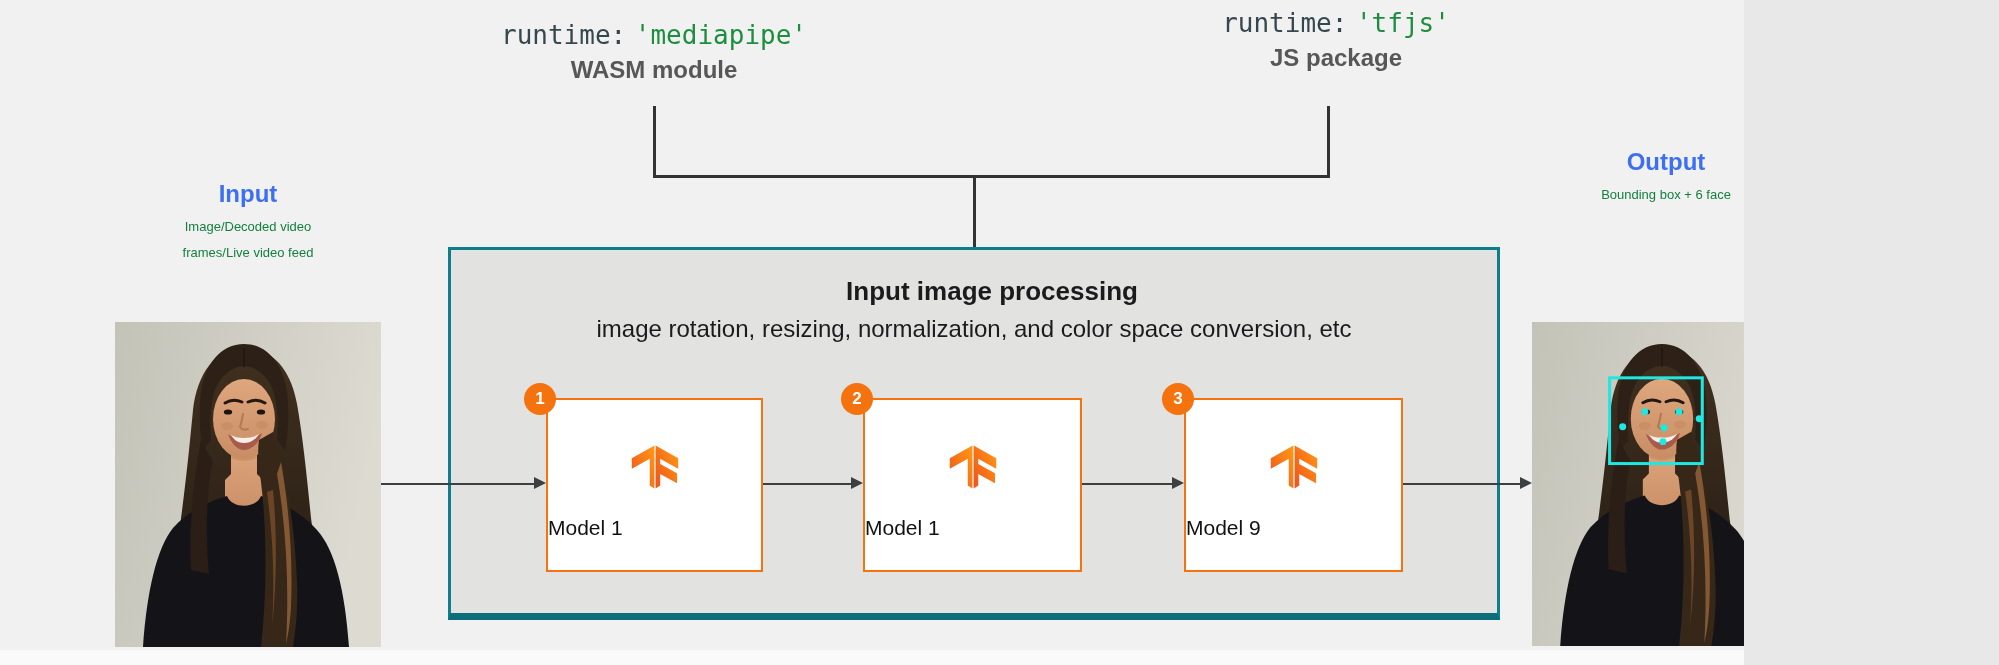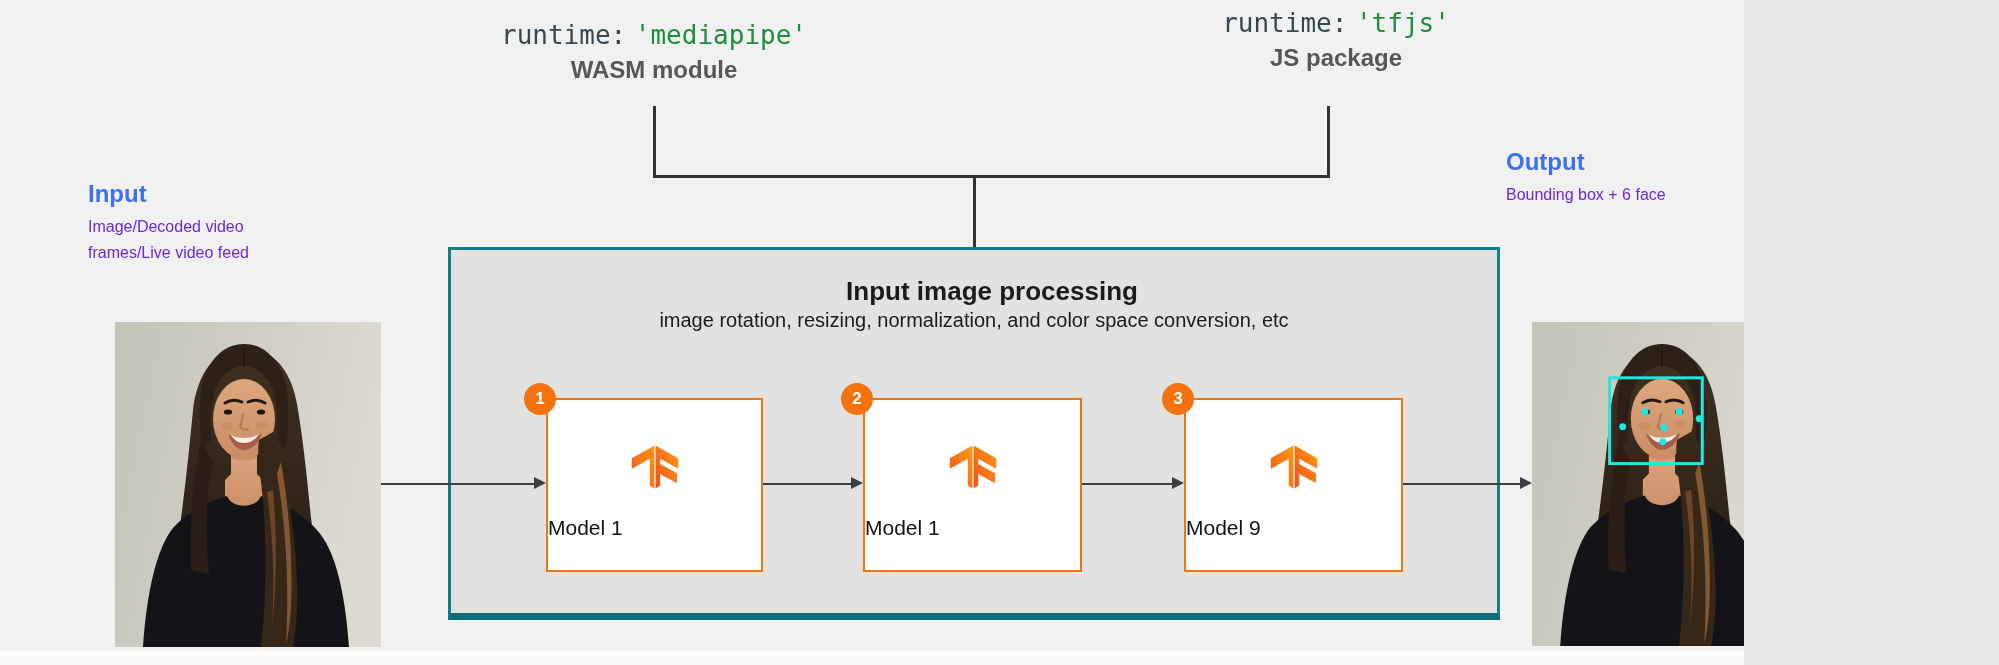--- a/index.html
+++ b/index.html
@@ -17,35 +17,35 @@
   .code-prefix{margin-right:.55ch;}
   .code-value{color:var(--code-green,#1e8e3e);}
   .runtime-caption{font-size:24px;font-weight:bold;color:var(--caption-gray,#575757);margin-top:6px;}
   
   .line{position:absolute;background:var(--line,#333);}
   .bracket-v{width:3px;height:71px;top:106px;}
   .bracket-v.l{left:653px;} .bracket-v.r{left:1327px;}
   .bracket-h{left:653px;top:175px;width:677px;height:3px;}
   .bracket-drop{left:973px;top:175px;width:3px;height:74px;}
   
-  .side-text{position:absolute;width:320px;text-align:left;}
+  .side-text{position:absolute;width:320px;text-align:center;}
   .side-text.input{left:88px;top:180px;}
   .side-text.output{left:1506px;top:148px;}
   .side-title{font-size:24px;font-weight:bold;color:var(--accent-blue,#3d6ff2);margin-bottom:6px;}
-  .side-line{font-size:16px;line-height:26px;color:#6d28d9;}
+  .side-line{font-size:13px;line-height:26px;color:#15803d;}
   
   .process-box{
     position:absolute;left:448px;top:247px;width:1052px;height:373px;box-sizing:border-box;
     background:var(--box-fill,#e2e2e1);
     border:3px solid var(--teal,#0e7e8b);
     border-bottom:7px solid var(--teal-dark,#0c6e7b);
     text-align:center;
   }
   .process-title{font-size:26px;font-weight:bold;margin-top:26px;color:#1b1b1b;padding-left:36px;}
-  .process-subtitle{font-size:20px;margin-top:2px;color:#1b1b1b;}
+  .process-subtitle{font-size:24px;margin-top:8px;color:#1b1b1b;}
   
   .model-box{
     position:absolute;top:398px;width:219px;height:174px;box-sizing:border-box;
     background:#fff;border:2px solid var(--orange,#f5730f);
   }
   .model-box.m1{left:546px;width:217px;} .model-box.m2{left:863px;} .model-box.m3{left:1184px;}
   .step-badge{
     position:absolute;left:-24px;top:-17px;width:32px;height:32px;border-radius:50%;
     background:var(--orange,#f5730f);color:#fff;font-size:17px;font-weight:bold;
     display:flex;align-items:center;justify-content:center;

